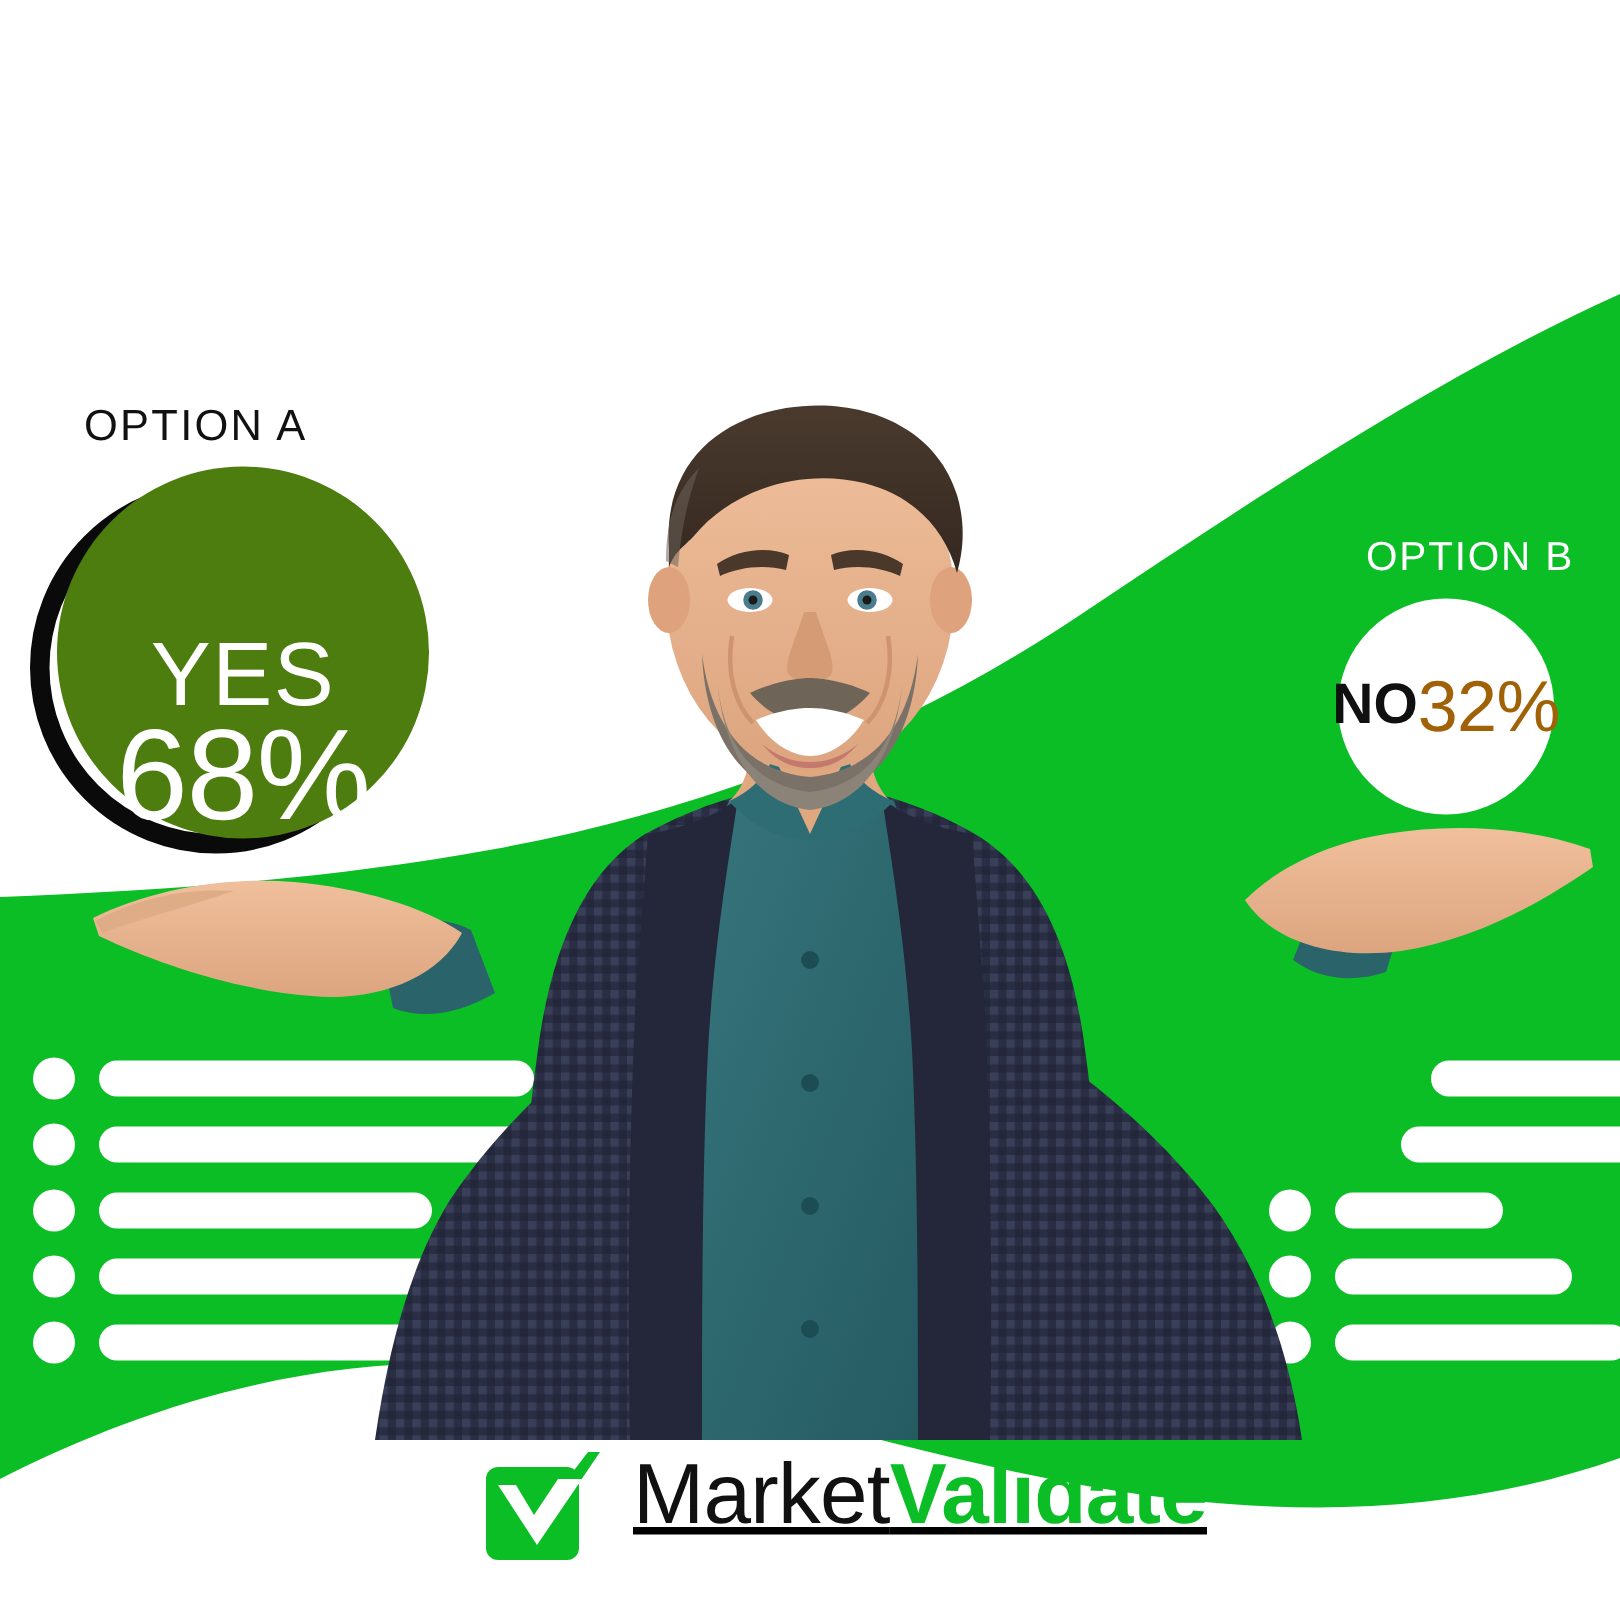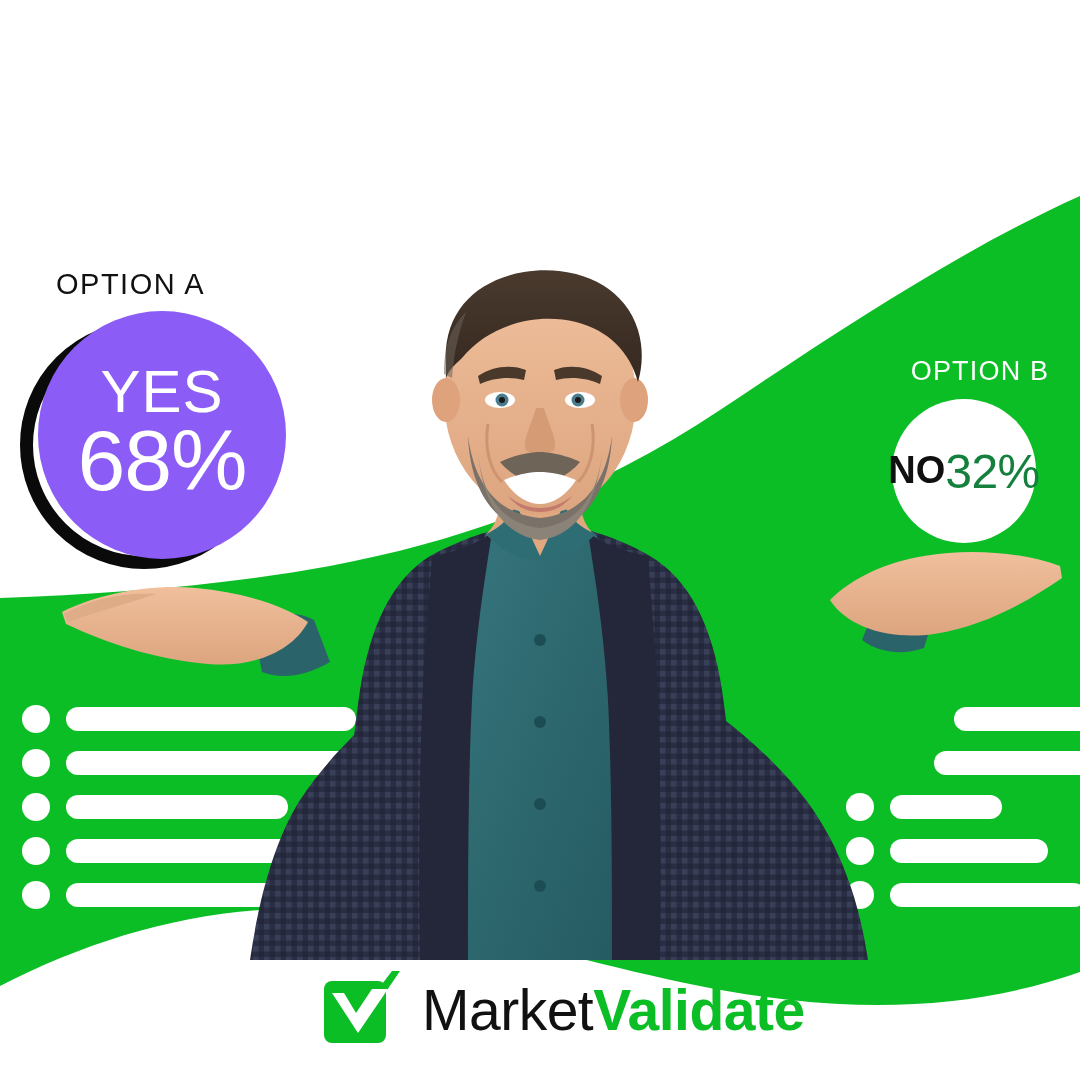--- a/index.html
+++ b/index.html
@@ -80,25 +80,25 @@
     width: 248px; height: 248px;
     border: 13px solid #0a0a0a;
     border-radius: 50%;
     box-sizing: border-box;
   }
   .dial-a-fill {
     position: absolute;
     left: 18px; top: 0px;
     width: 248px; height: 248px;
     border-radius: 50%;
-    background: #8b5cf6;
+    background: #4d7c0f;
     display: flex;
     flex-direction: column;
     align-items: center;
-    justify-content: center;
+    justify-content: flex-end;
   }
   .dial-a-yes {
     color: #ffffff;
     font-size: 60px;
     line-height: 0.98;
     letter-spacing: 1px;
     margin-top: -6px;
   }
   .dial-a-pct {
     color: #ffffff;
@@ -135,21 +135,21 @@
     justify-content: center;
   }
   .dial-b-no {
     color: #101010;
     font-size: 38px;
     line-height: 1;
     font-weight: bold;
     margin-top: -2px;
   }
   .dial-b-pct {
-    color: #15803d;
+    color: #a16207;
     font-size: 48px;
     line-height: 1;
     margin-top: 1px;
     letter-spacing: -0.5px;
   }
 
   
   .bullet-list { position: absolute; z-index: 15; }
   .list-left  { left: 22px;  top: 705px; }
   .list-right { left: 846px; top: 705px; }
@@ -171,22 +171,23 @@
     background: #ffffff;
     margin-left: 16px;
   }
 
   
   .logo {
     position: absolute;
     left: 322px; top: 968px;
     z-index: 50;
     display: flex;
-    align-items: center;
+    align-items: flex-start;
     height: 84px;
+    text-decoration: underline;
   }
   .logo-mark {
     position: relative;
     width: 78px; height: 78px;
     flex: 0 0 auto;
   }
   .logo-text {
     margin-left: 22px;
     font-size: 57px;
     line-height: 1;

